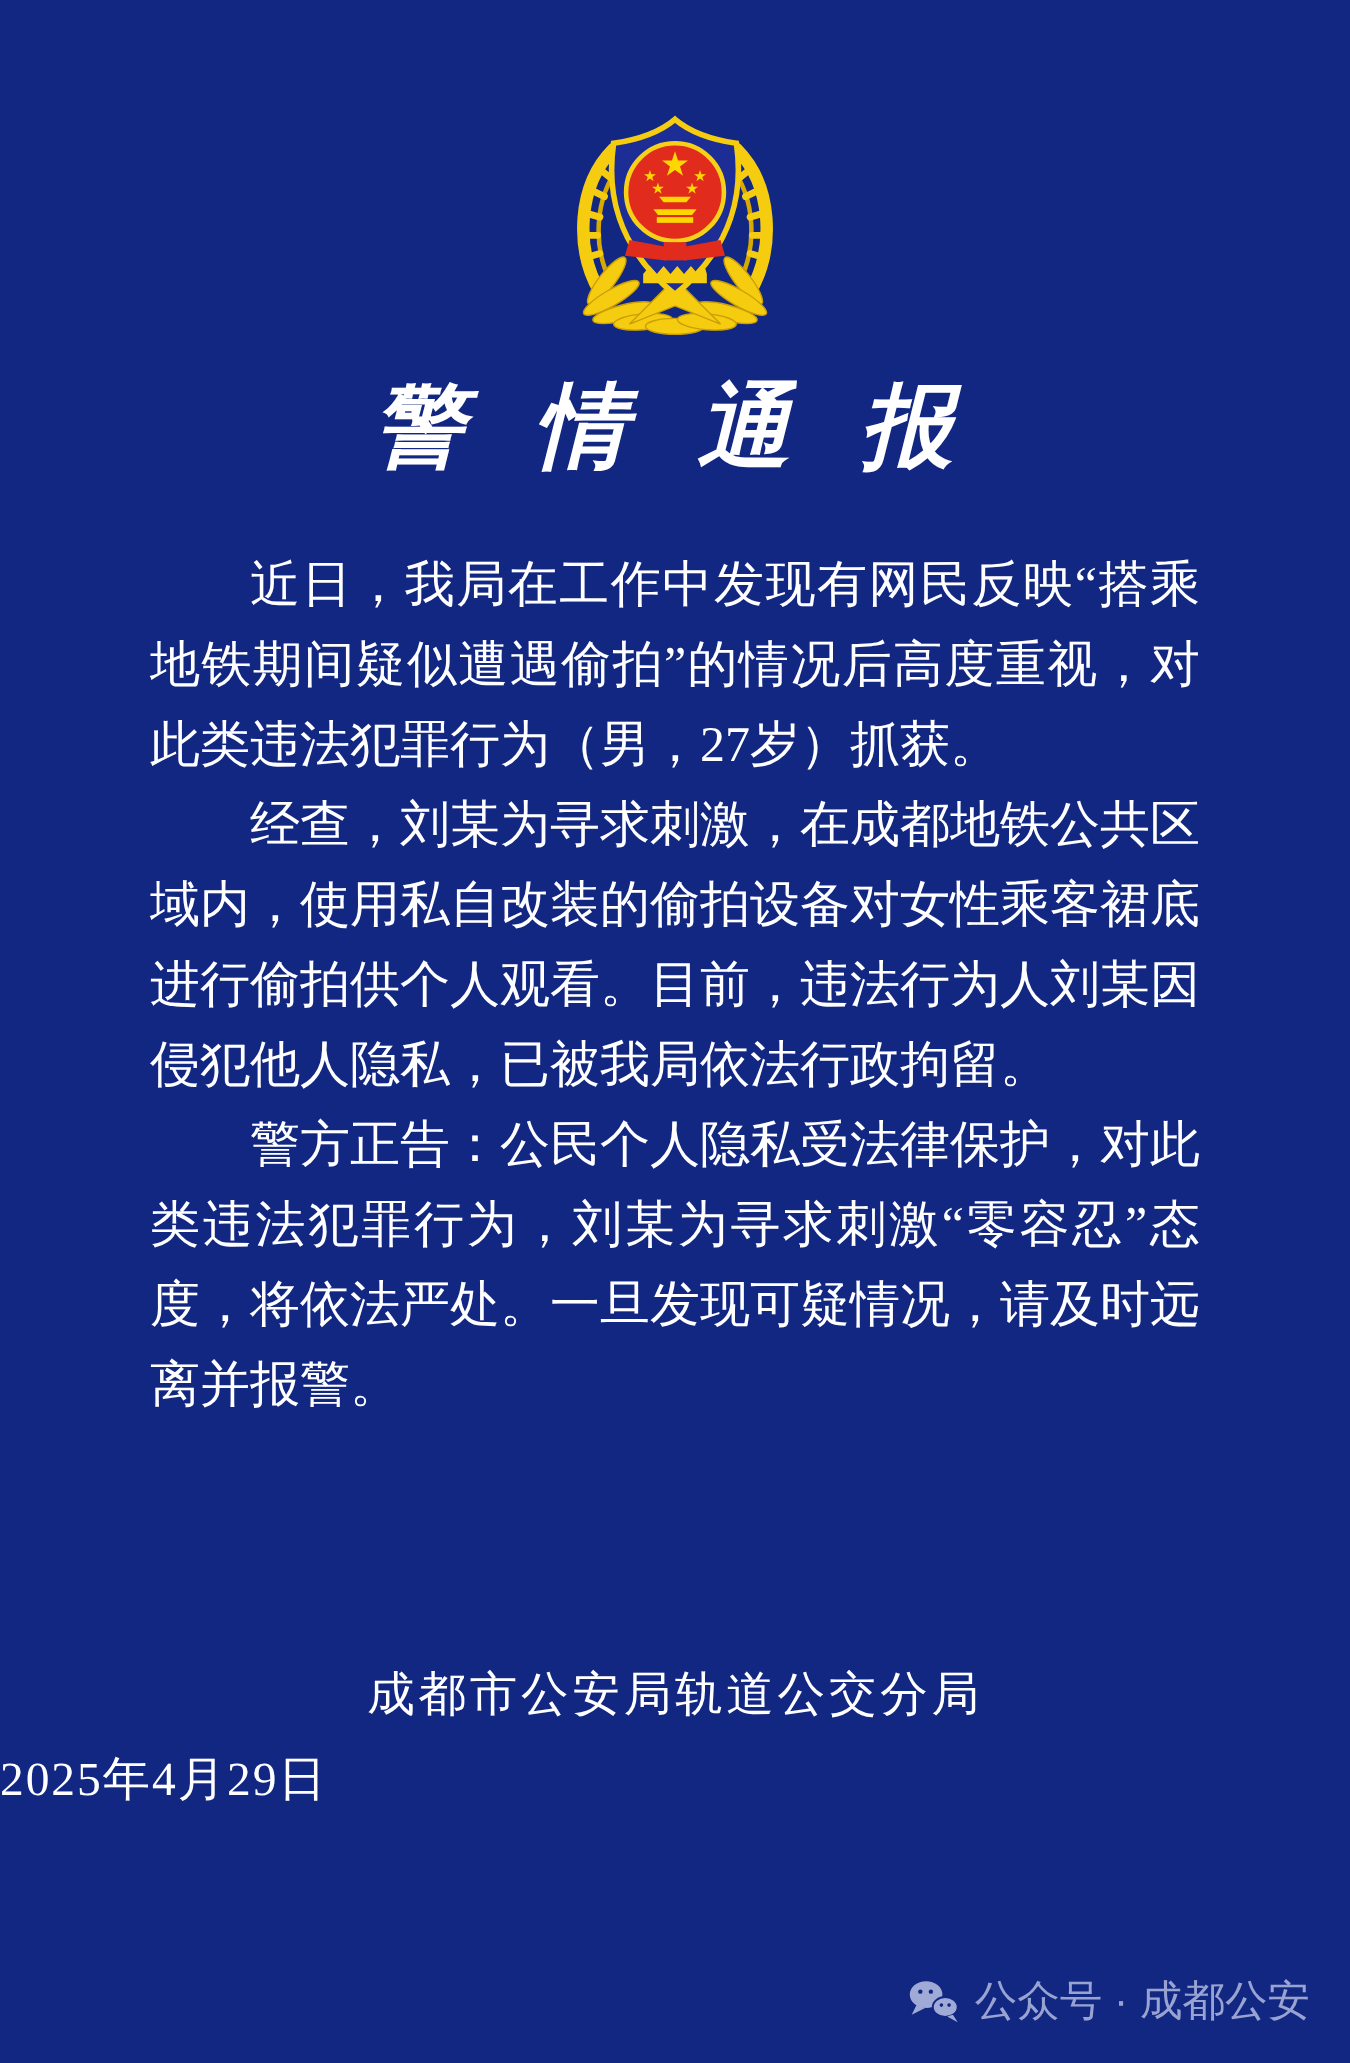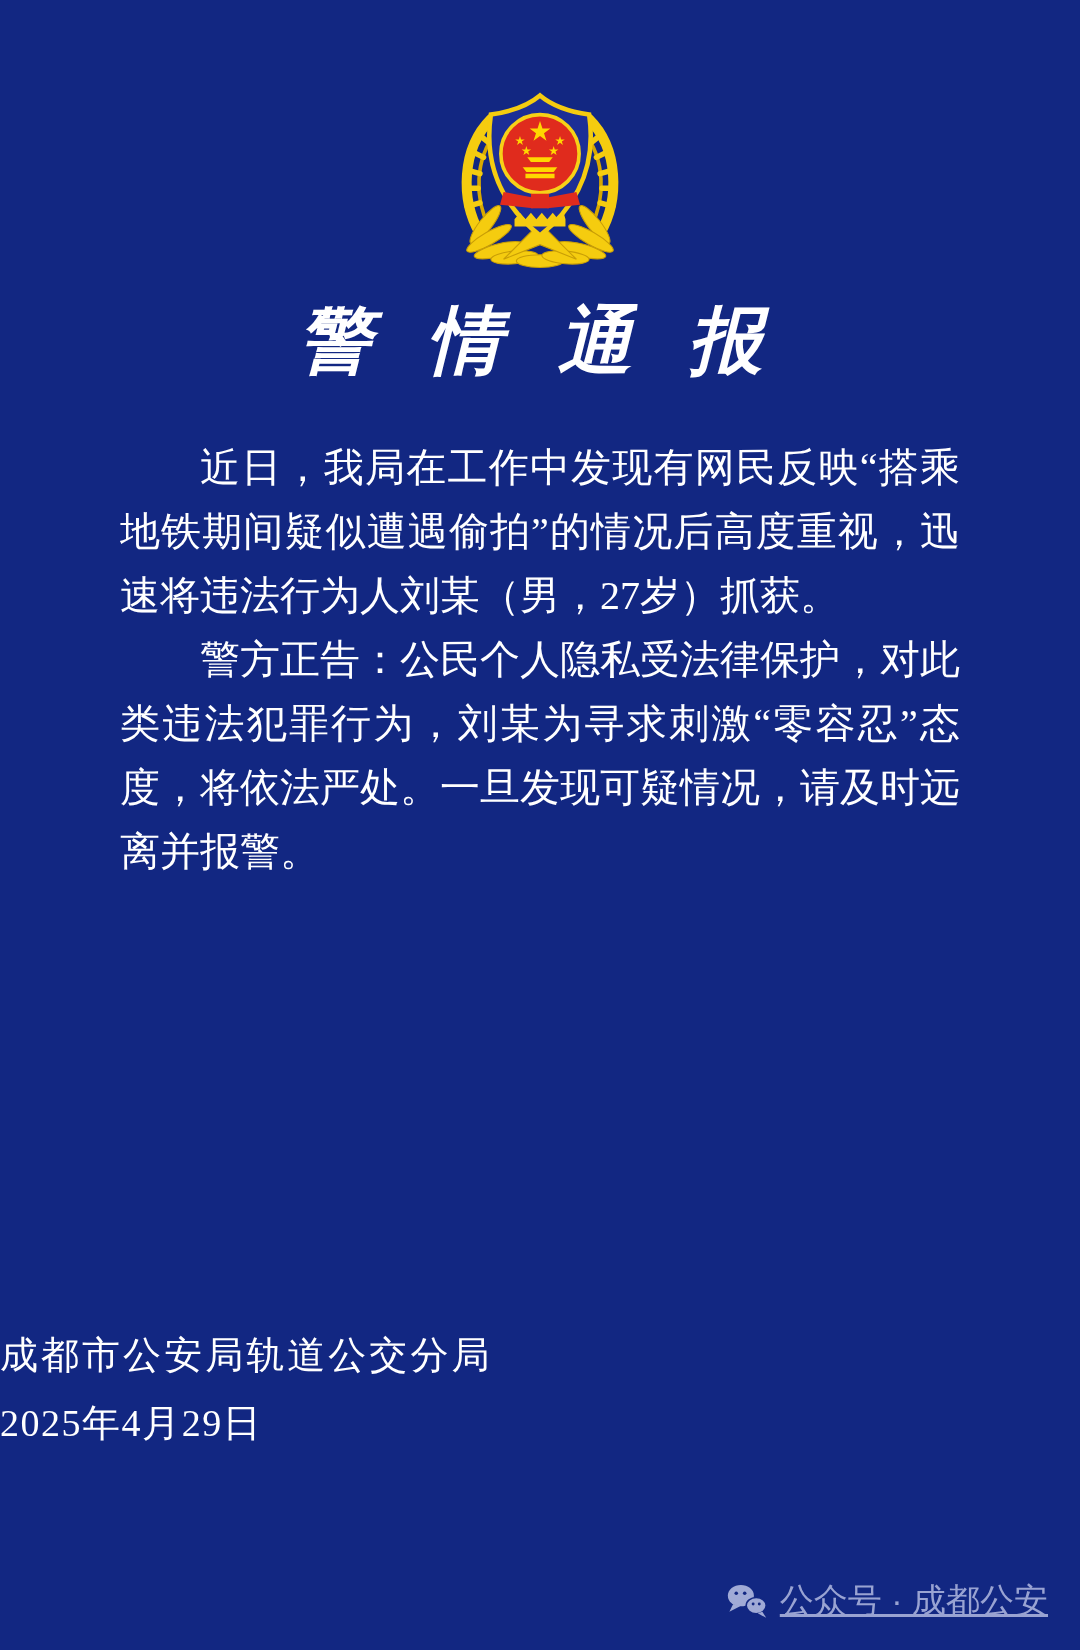--- a/index.html
+++ b/index.html
@@ -15,32 +15,31 @@
     text-align:center;font-size:74px;font-weight:bold;
     letter-spacing:0.76em;text-indent:0.38em;white-space:nowrap;font-style:italic;
   }
   .body{
     position:absolute;top:436px;left:120px;right:120px;
     font-size:40px;line-height:64px;text-align:justify;
   }
   .body p{margin:0;text-indent:2em;}
   .signature{
     position:absolute;top:1330px;left:0;width:100%;
-    font-size:38px;letter-spacing:0.08em;
+    text-align:center;font-size:38px;letter-spacing:0.08em;
   }
   .date{
     position:absolute;top:1398px;left:0;width:100%;
     text-align:left;font-size:38px;letter-spacing:0.04em;
   }
   .footer{
     position:absolute;right:32px;bottom:26px;
     display:flex;align-items:center;gap:10px;
     color:#99a3d2;font-size:34px;
     font-family:"Liberation Sans","DejaVu Sans",sans-serif;
-    text-decoration:underline;
   }
   .wechat-icon{display:inline-block;width:46px;height:40px;}
   .wechat-icon svg{display:block;width:100%;height:100%;}
 </style>
 </head>
 <body>
 
 <div class="page">
 
   <span class="emblem">
@@ -101,21 +100,22 @@
         <rect x="90" y="114" width="20" height="16"></rect>
       </g>
 
       <path d="M72,142 L78,135 L84,142 L90,135 L96,142 L102,135 L108,142 L114,135 L120,142 L126,135 L128,142 L128,150 L72,150 Z" fill="#f5cc0f"></path>
     </svg>
   </span>
 
   <h1 class="title">警情通报</h1>
 
   <div class="body">
-    <p>近日，我局在工作中发现有网民反映“搭乘地铁期间疑似遭遇偷拍”的情况后高度重视，迅速将违法行为人刘某（男，27岁）抓获。</p>
+    <p>近日，我局在工作中发现有网民反映“搭乘地铁期间疑似遭遇偷拍”的情况后高度重视，对此类违法犯罪行为（男，27岁）抓获。</p>
+    <p>经查，刘某为寻求刺激，在成都地铁公共区域内，使用私自改装的偷拍设备对女性乘客裙底进行偷拍供个人观看。目前，违法行为人刘某因侵犯他人隐私，已被我局依法行政拘留。</p>
     <p>警方正告：公民个人隐私受法律保护，对此类违法犯罪行为，刘某为寻求刺激“零容忍”态度，将依法严处。一旦发现可疑情况，请及时远离并报警。</p>
   </div>
 
   <div class="signature">成都市公安局轨道公交分局</div>
   <div class="date">2025年4月29日</div>
 
   <div class="footer">
     <span class="wechat-icon">
       <svg viewBox="0 0 60 48" xmlns="http://www.w3.org/2000/svg">
         <g fill="#a0aad6">

